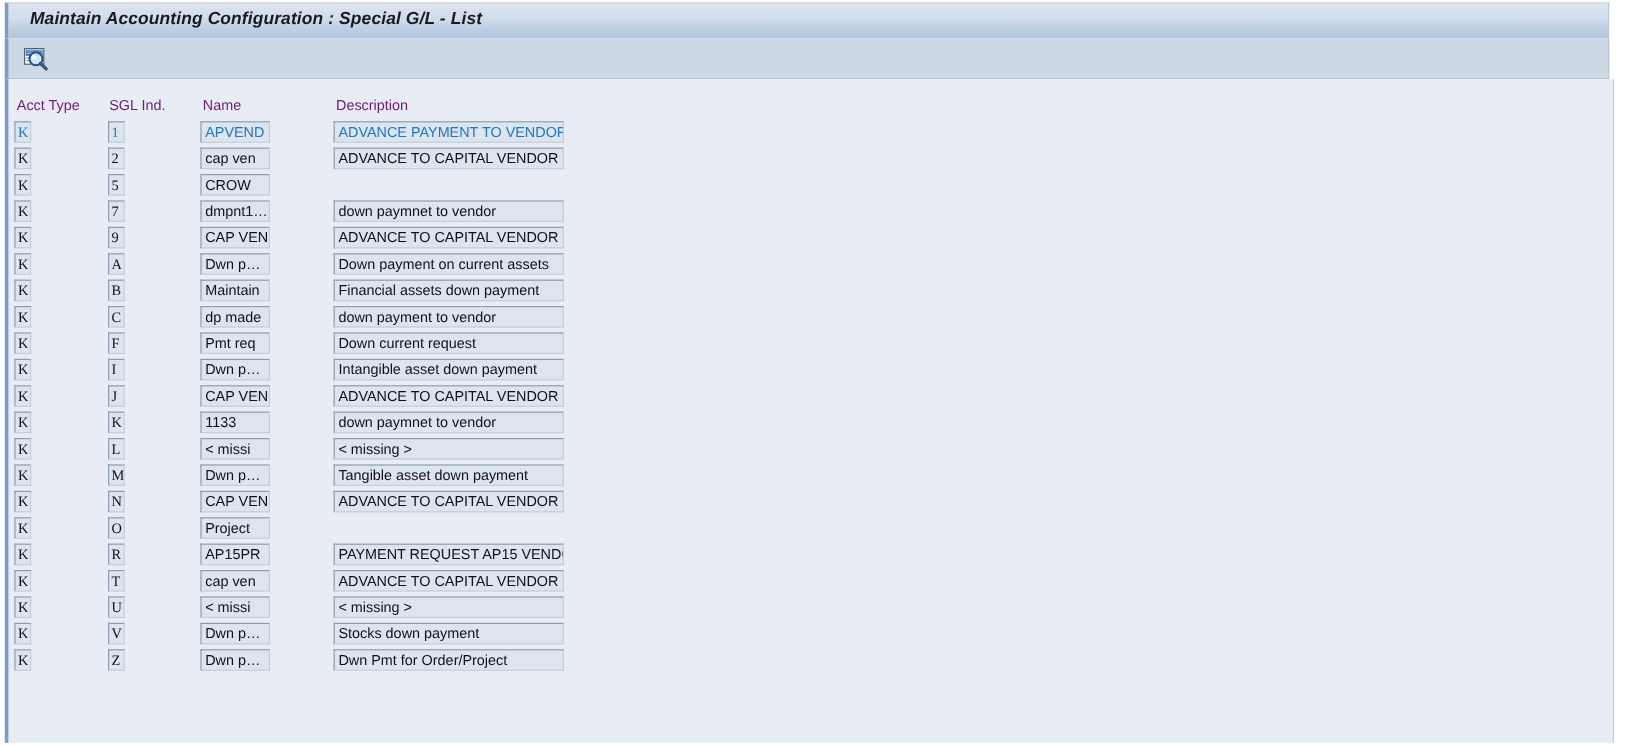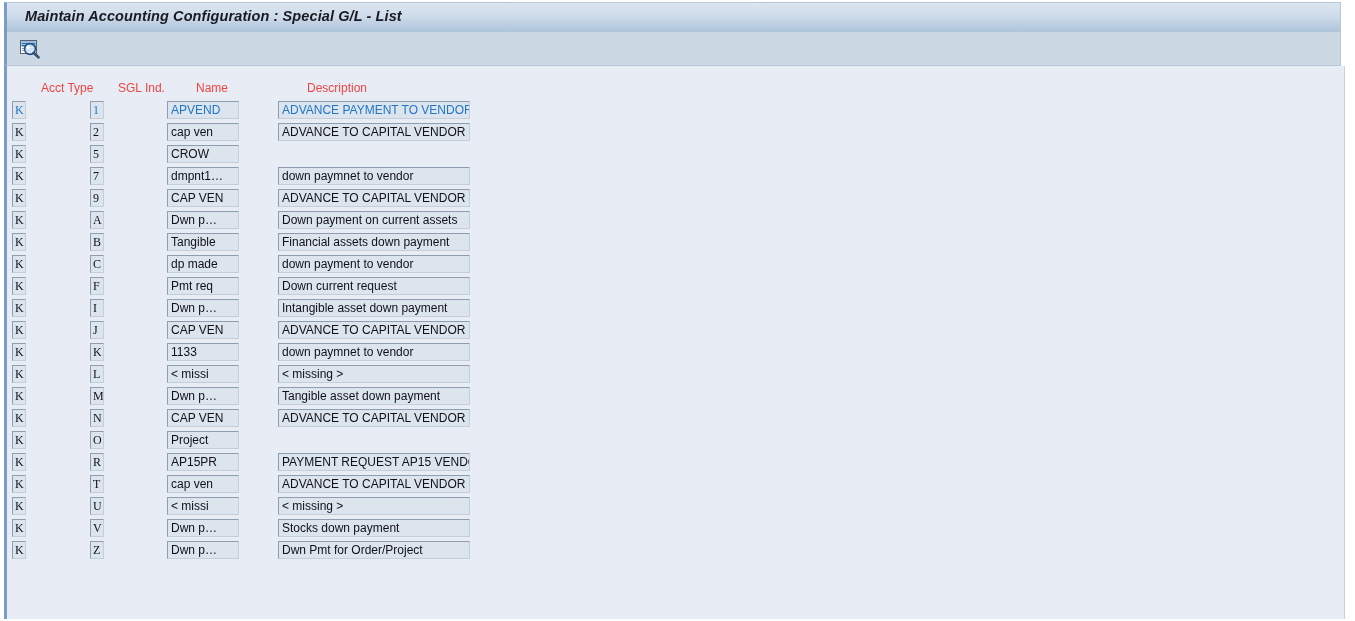--- a/index.html
+++ b/index.html
@@ -103,23 +103,22 @@
     border-right: 1px solid #c6d2de;
     box-sizing: border-box;
     overflow: hidden;
   }
 
   
   .col-header {
     position: absolute;
     top: 81px;
     font-size: 12px;
-    color: #ef4444;
+    color: #701a75;
     white-space: nowrap;
-    margin-left: 27px;
   }
   #hdr-acct-type   { left: 14px; }
   #hdr-sgl-ind     { left: 91px; }
   #hdr-name        { left: 169px; }
   #hdr-description { left: 280px; }
 
   
   .grid-row { position: absolute; left: 0; width: 100%; height: 22px; }
 
   .cell {
@@ -134,21 +133,21 @@
     height: 18px;
     line-height: 16px;
     font-size: 12px;
     color: #10101a;
     white-space: nowrap;
     overflow: hidden;
     padding-left: 3px;
   }
   .cell.acct  { left: 12px;  width: 14px; padding-left: 2px; font-family: "Liberation Serif", serif; font-size: 12px; }
   .cell.sgl   { left: 90px;  width: 14px; padding-left: 2px; font-family: "Liberation Serif", serif; font-size: 12px; }
-  .cell.name  { left: 167px; width: 72px; }
+  .cell.name  { left: 167px; width: 58px; }
   .cell.desc  { left: 278px; width: 192px; }
 
   .grid-row.selected .cell { color: #2176c7; }
 
 </style>
 </head>
 <body>
 
 <div id="sap-window">
 
@@ -219,21 +218,21 @@
       </div>
       <div class="grid-row" style="top: 211px;">
         <div class="cell acct">K</div>
         <div class="cell sgl">A</div>
         <div class="cell name">Dwn p…</div>
         <div class="cell desc">Down payment on current assets</div>
       </div>
       <div class="grid-row" style="top: 233px;">
         <div class="cell acct">K</div>
         <div class="cell sgl">B</div>
-        <div class="cell name">Tangible</div>
+        <div class="cell name">Maintain</div>
         <div class="cell desc">Financial assets down payment</div>
       </div>
       <div class="grid-row" style="top: 255px;">
         <div class="cell acct">K</div>
         <div class="cell sgl">C</div>
         <div class="cell name">dp made</div>
         <div class="cell desc">down payment to vendor</div>
       </div>
       <div class="grid-row" style="top: 277px;">
         <div class="cell acct">K</div>

